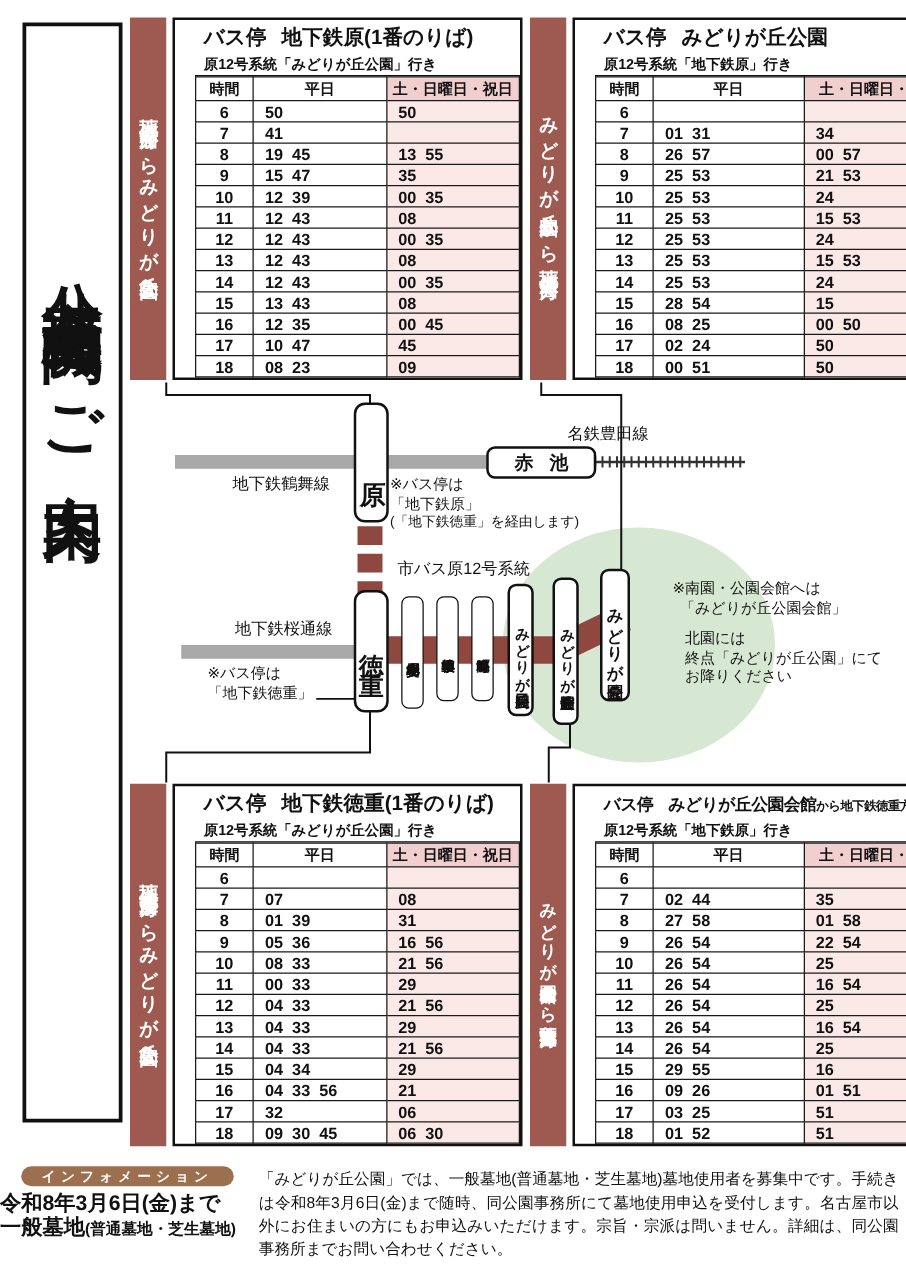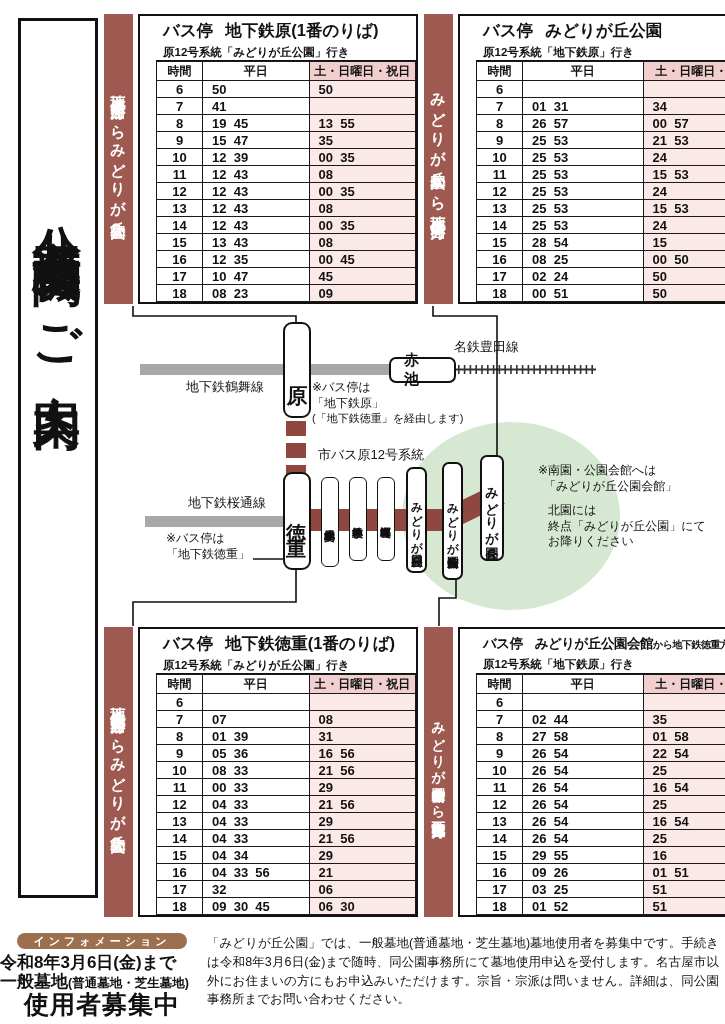--- a/index.html
+++ b/index.html
@@ -89,21 +89,21 @@
     <polyline points="133,306 133,316 296,316 296,324" fill="none" stroke="#111" stroke-width="1.6"></polyline>
     <polyline points="433,306 433,316 497,316 497,458" fill="none" stroke="#111" stroke-width="1.6"></polyline>
     <polyline points="296,568 296,602 133,602 133,626" fill="none" stroke="#111" stroke-width="1.6"></polyline>
     <polyline points="456,578 456,598 439,598 439,626" fill="none" stroke="#111" stroke-width="1.6"></polyline>
 
     <line x1="253" y1="559" x2="287" y2="559" stroke="#111" stroke-width="1.4"></line>
   </svg>
 
   <div class="st-box st-vert" style="left:283px;top:322px;width:28px;height:96px;font-size:21px;">原</div>
   <div class="st-box st-vert" style="left:283px;top:472px;width:28px;height:98px;font-size:20px;letter-spacing:14px;">徳重</div>
-  <div class="st-box" style="left:389px;top:357px;width:67px;height:26px;font-size:15px;letter-spacing:13px;padding-left:13px;border-radius:7px;">赤池</div>
+  <div class="st-box" style="left:389px;top:357px;width:88px;height:26px;font-size:15px;letter-spacing:13px;padding-left:13px;border-radius:7px;">赤池</div>
 
   <div class="bs-box" style="left:321px;top:477px;width:18px;height:90px;">緑文化小劇場</div>
   <div class="bs-box" style="left:349px;top:477px;width:18px;height:84px;">徳重小学校</div>
   <div class="bs-box" style="left:377px;top:477px;width:18px;height:84px;">鳴海町笹塚</div>
   <div class="bs-box major" style="left:406px;top:467px;width:21px;height:106px;">みどりが丘公園口</div>
   <div class="bs-box major" style="left:442px;top:462px;width:21px;height:118px;">みどりが丘公園会館</div>
   <div class="bs-box major terminal" style="left:480px;top:455px;width:24px;height:106px;">みどりが丘公園</div>
 
   <div class="map-label" style="left:186px;top:378px;">地下鉄鶴舞線</div>
   <div class="map-label" style="left:454px;top:338px;">名鉄豊田線</div>
@@ -507,16 +507,15 @@
           </tbody>
       </table>
     </div>
   </div>
 
   <div class="info-badge">インフォメーション</div>
   <div class="info-line1">令和8年3月6日(金)まで</div>
   <div class="info-line2">
     <span>一般墓地</span><span class="sub">(普通墓地・芝生墓地)</span>
   </div>
-  <div class="info-line3">使用者募集中</div>
   <div class="info-para">「みどりが丘公園」では、一般墓地(普通墓地・芝生墓地)墓地使用者を募集中です。手続きは令和8年3月6日(金)まで随時、同公園事務所にて墓地使用申込を受付します。名古屋市以外にお住まいの方にもお申込みいただけます。宗旨・宗派は問いません。詳細は、同公園事務所までお問い合わせください。</div>
 
 </div>
 
 </body></html>

